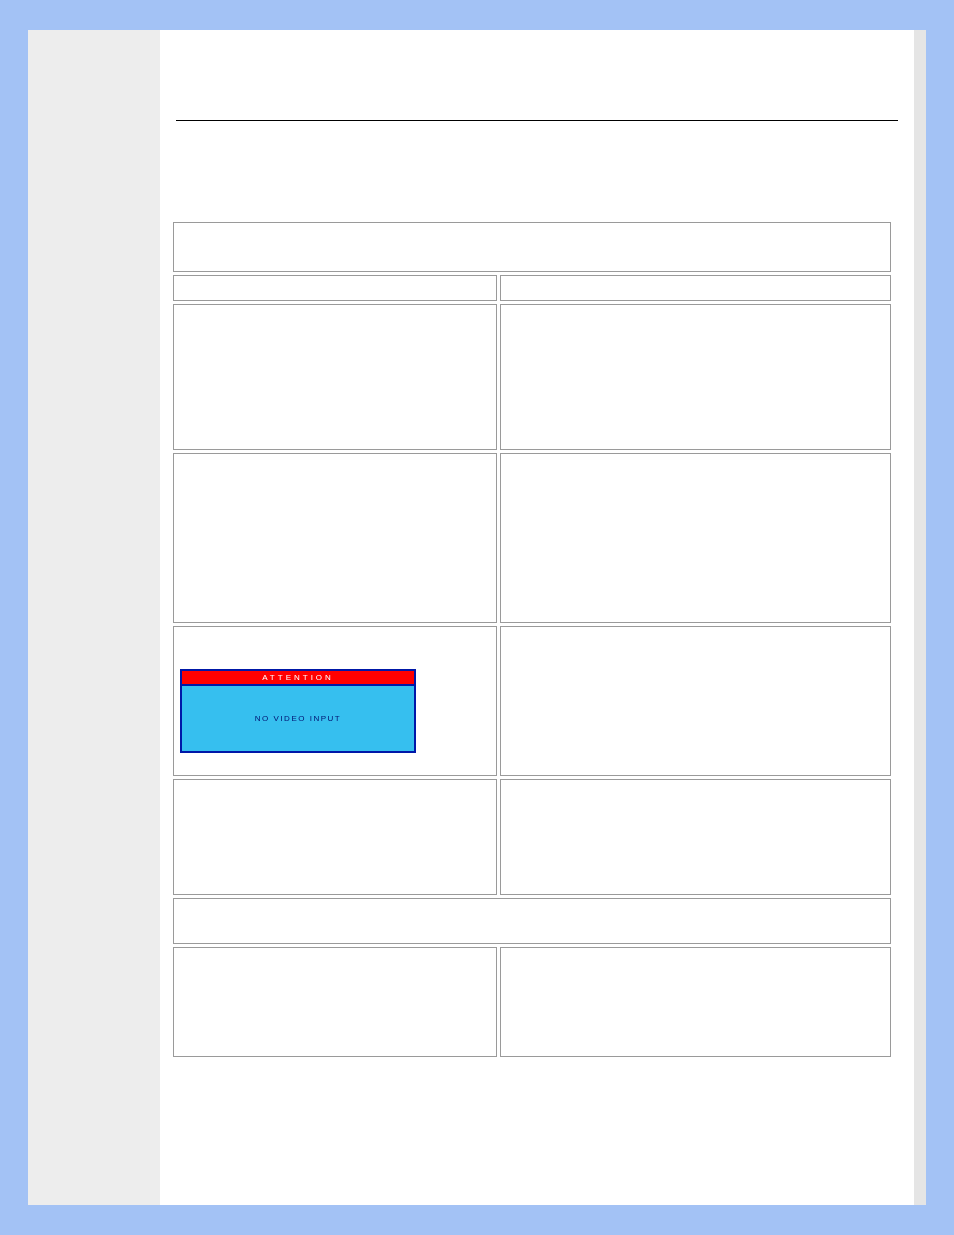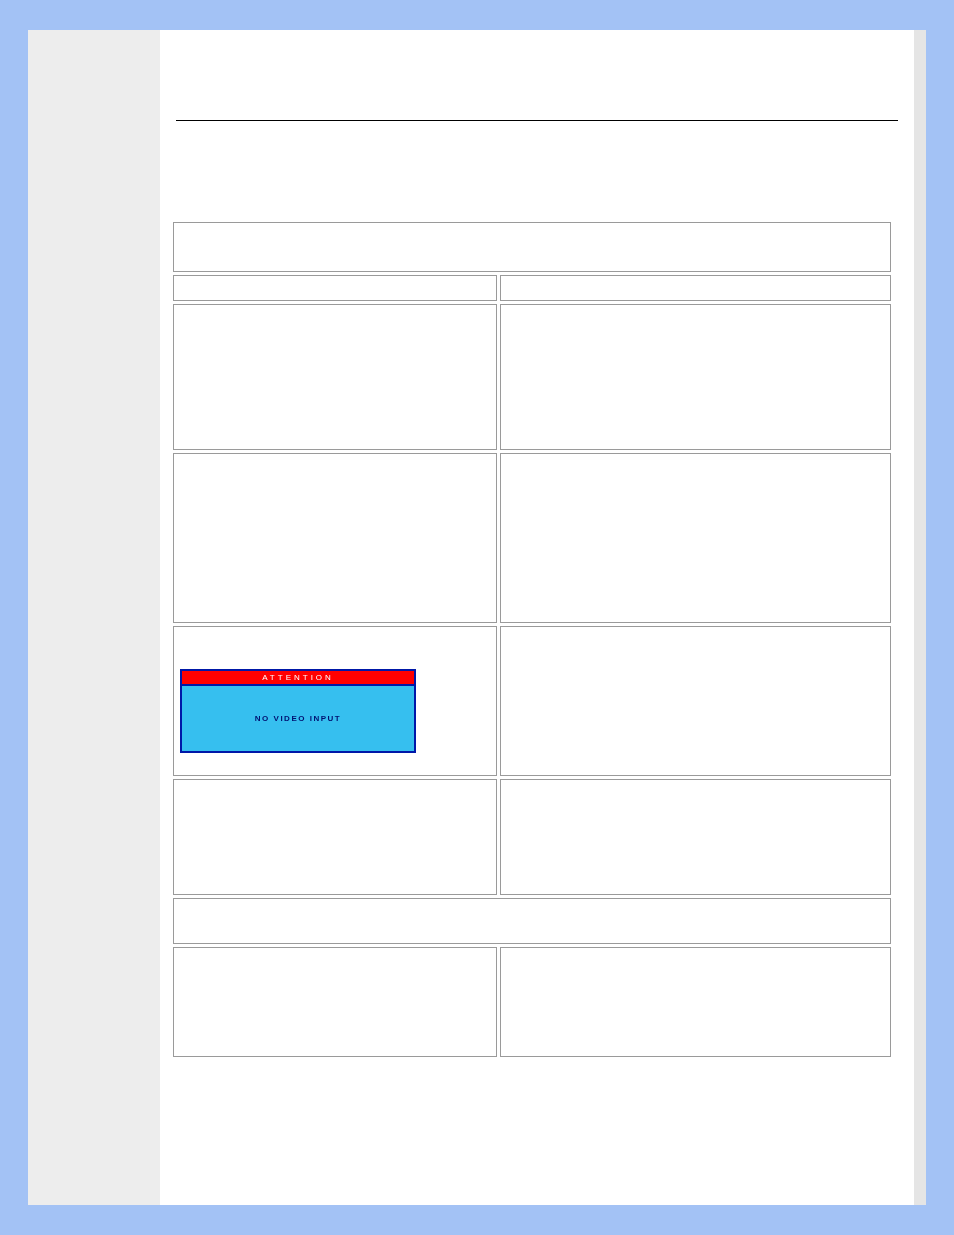--- a/index.html
+++ b/index.html
@@ -76,21 +76,21 @@
     font-size: 8px;
     letter-spacing: 3px;
     padding: 2px 0;
     border-bottom: 2px solid #0018a8;
   }
   .nv-body {
     color: #001070;
     text-align: center;
     font-size: 8px;
     letter-spacing: 1.5px;
-    font-weight: bold;
+    font-weight: normal;
     padding: 28px 0;
   }
 </style>
 </head>
 <body>
 
 <div class="page-wrap">
   <div class="sidebar"></div>
 
   <div class="content">

